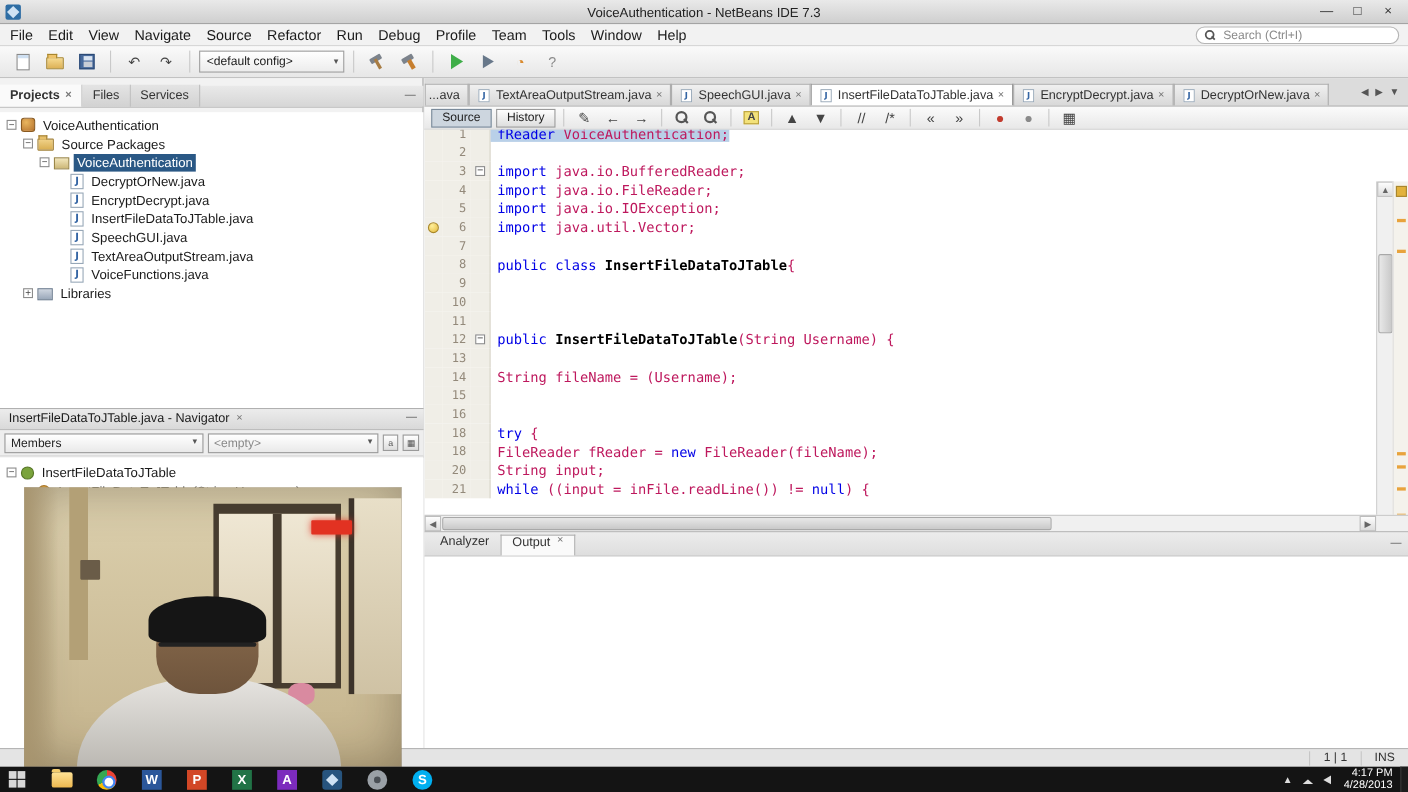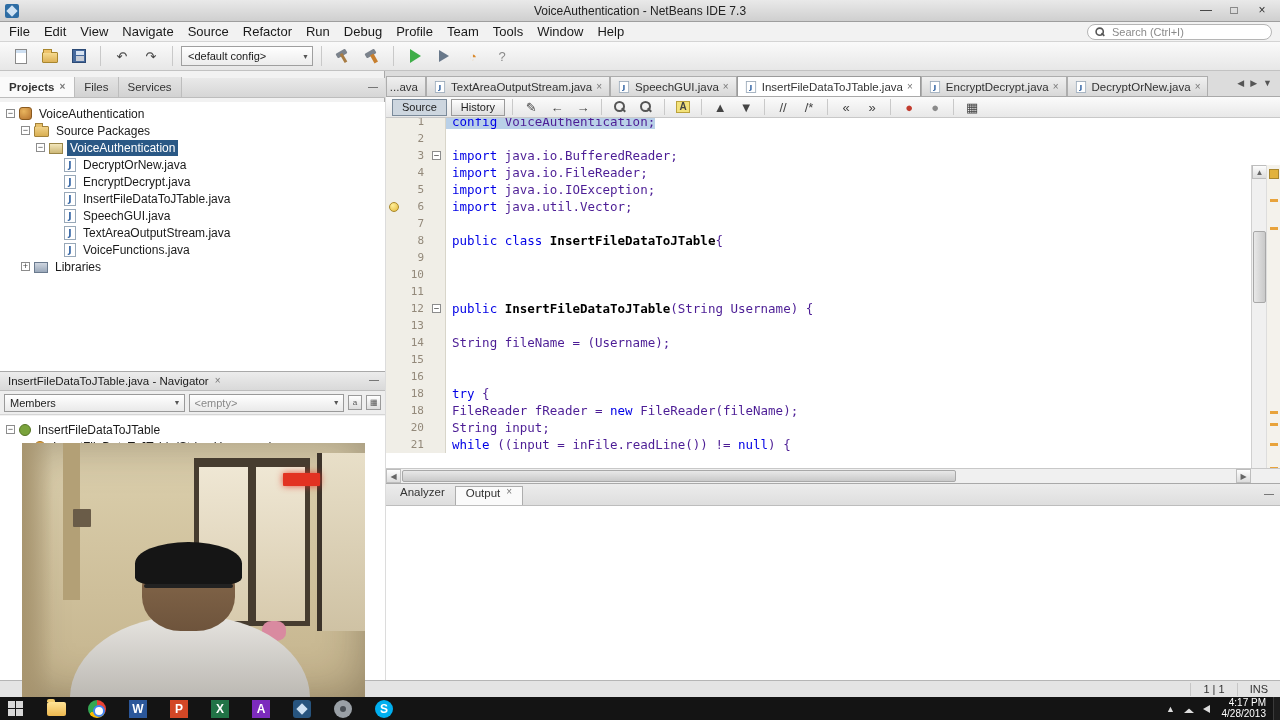--- a/index.html
+++ b/index.html
@@ -106,21 +106,21 @@
 .code-row{height:17px;display:flex;align-items:center;font-family:"DejaVu Sans Mono",monospace;font-size:12.5px;white-space:pre}
 .gut-warn{width:16px;height:17px;background:#f0eee7;display:flex;align-items:center;justify-content:center;flex:none}
 .warn-bulb{width:10px;height:10px;border-radius:50%;background:radial-gradient(circle at 35% 30%,#ffef9a,#e4b93c);border:1px solid #a9882a}
 .gut-num{width:26px;height:17px;background:#f0eee7;color:#93897a;font-size:11px;text-align:right;padding-right:4px;line-height:17px;flex:none;font-family:"DejaVu Sans Mono",monospace}
 .gut-fold{width:18px;height:17px;background:#f0eee7;border-right:1px solid #d8d5ca;display:flex;align-items:center;justify-content:center;flex:none}
 .fold-box{width:9px;height:9px;border:1px solid #8c8c8c;background:#fff;font-size:9px;line-height:7px;text-align:center;color:#444}
 .code-text{padding-left:6px}
 .code-text.sel{background:#b9d0e8}
 .tk-kw{color:#0000e6}
 .tk-cl{font-weight:bold;color:#000}
-.tk-pl{color:#4c1d95}
+.tk-pl{color:#be185d}
 
 
 #vscroll{position:absolute;right:14px;top:47px;width:15px;height:350px;background:#f0f0f0;border-left:1px solid #d0d0d0}
 .sc-arrow{position:absolute;left:0;width:15px;height:14px;font-size:8px;color:#666;text-align:center;line-height:14px;background:linear-gradient(#fdfdfd,#dcdcdc);border:1px solid #bdbdbd}
 #vs-up{top:0}
 #vs-thumb{position:absolute;left:1px;top:66px;width:13px;height:72px;background:linear-gradient(90deg,#e8e8e8,#c9c9c9);border:1px solid #a8a8a8;border-radius:2px}
 #error-stripe{position:absolute;right:0;top:47px;width:14px;height:350px;background:#f4f2ec;border-left:1px solid #ddd}
 .es-mark{position:absolute;left:3px;width:8px;height:3px;background:#e8a33c}
 #es-status{position:absolute;left:2px;top:4px;width:10px;height:10px;background:#e2b23c;border:1px solid #a8862e}
 #hscroll{position:absolute;left:0;top:397px;right:0;height:15px;background:#f0f0f0;border-top:1px solid #c8c8c8}
@@ -453,21 +453,21 @@
           <span class="glyph gray">●</span>
         </span>
         <span class="etb-sep"></span>
         <span class="etb">
           <span class="glyph">▦</span>
         </span>
       </div>
 
     <div id="code-area">
       <div id="code-lines">
-          <div class="code-row"><span class="gut-warn"></span><span class="gut-num">1</span><span class="gut-fold"></span><span class="code-text sel"><span class="tk-kw">config</span><span class="tk-pl"> VoiceAuthentication;</span></span></div>
+          <div class="code-row"><span class="gut-warn"></span><span class="gut-num">1</span><span class="gut-fold"></span><span class="code-text sel"><span class="tk-kw">fReader</span><span class="tk-pl"> VoiceAuthentication;</span></span></div>
           <div class="code-row"><span class="gut-warn"></span><span class="gut-num">2</span><span class="gut-fold"></span><span class="code-text"></span></div>
           <div class="code-row"><span class="gut-warn"></span><span class="gut-num">3</span><span class="gut-fold"><span class="fold-box">−</span></span><span class="code-text"><span class="tk-kw">import</span><span class="tk-pl"> java.io.BufferedReader;</span></span></div>
           <div class="code-row"><span class="gut-warn"></span><span class="gut-num">4</span><span class="gut-fold"></span><span class="code-text"><span class="tk-kw">import</span><span class="tk-pl"> java.io.FileReader;</span></span></div>
           <div class="code-row"><span class="gut-warn"></span><span class="gut-num">5</span><span class="gut-fold"></span><span class="code-text"><span class="tk-kw">import</span><span class="tk-pl"> java.io.IOException;</span></span></div>
           <div class="code-row"><span class="gut-warn"><span class="warn-bulb"></span></span><span class="gut-num">6</span><span class="gut-fold"></span><span class="code-text"><span class="tk-kw">import</span><span class="tk-pl"> java.util.Vector;</span></span></div>
           <div class="code-row"><span class="gut-warn"></span><span class="gut-num">7</span><span class="gut-fold"></span><span class="code-text"></span></div>
           <div class="code-row"><span class="gut-warn"></span><span class="gut-num">8</span><span class="gut-fold"></span><span class="code-text"><span class="tk-kw">public class</span><span class="tk-cl"> InsertFileDataToJTable</span><span class="tk-pl">{</span></span></div>
           <div class="code-row"><span class="gut-warn"></span><span class="gut-num">9</span><span class="gut-fold"></span><span class="code-text"></span></div>
           <div class="code-row"><span class="gut-warn"></span><span class="gut-num">10</span><span class="gut-fold"></span></div>
           <div class="code-row"><span class="gut-warn"></span><span class="gut-num">11</span><span class="gut-fold"></span><span class="code-text"></span></div>

